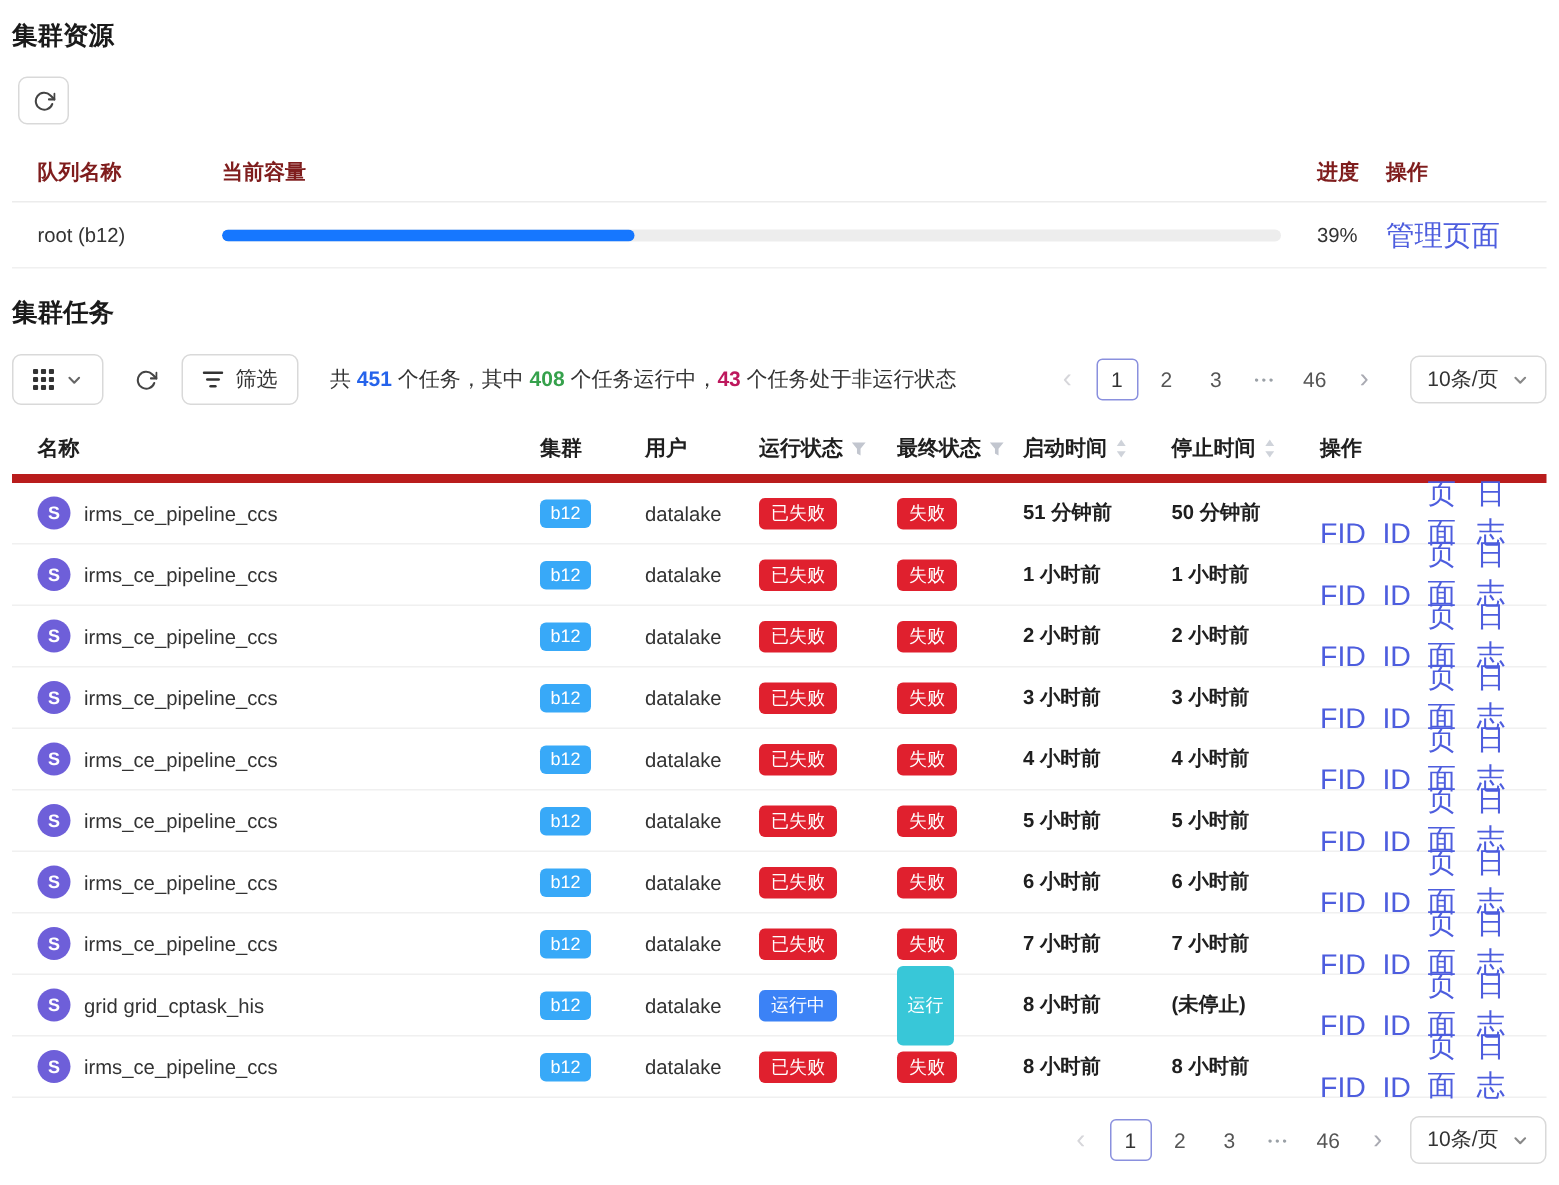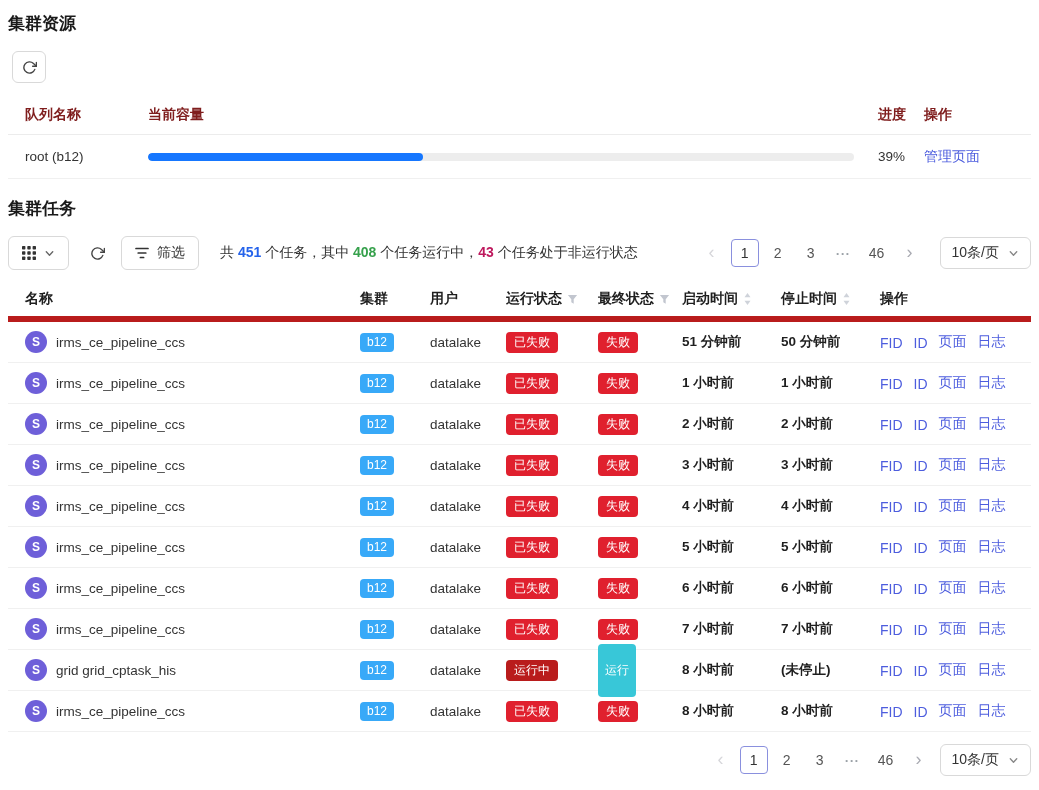--- a/index.html
+++ b/index.html
@@ -63,23 +63,23 @@
   .time-c { width: 99px; }
   .act-c { flex: 1; display: flex; align-items: flex-end; gap: 11px; }
   .trow .time-c { font-weight: 700; color: #1f1f1f; }
   .avatar { width: 22px; height: 22px; border-radius: 50%; background: #6e5fd9; color: #fff;
     font-size: 12px; font-weight: 700; display: inline-flex; align-items: center;
     justify-content: center; margin-right: 9px; flex: none; }
   .badge { display: inline-block; padding: 3px 8px; border-radius: 4px; color: #fff;
     font-size: 12px; line-height: 1.25; white-space: nowrap; }
   .badge.cluster { background: #38a9f8; padding: 2px 7px; }
   .badge.failed { background: #e0202e; }
-  .badge.running { background: #b91c1c; }
+  .badge.running { background: #3b82f6; }
   .badge.run { background: #38c7d8; padding: 19px 7px; }
-  .link { color: #4d5dde; cursor: pointer; font-size: 14px; text-decoration: none; }
+  .link { color: #4d5dde; cursor: pointer; font-size: 19px; text-decoration: none; }
 
   .footer { display: flex; align-items: center; justify-content: flex-end; padding: 12px 0 14px; }
 </style>
 </head>
 <body>
 
 <div class="page">
 
   <section>
     <h2 class="section-title">集群资源</h2>

